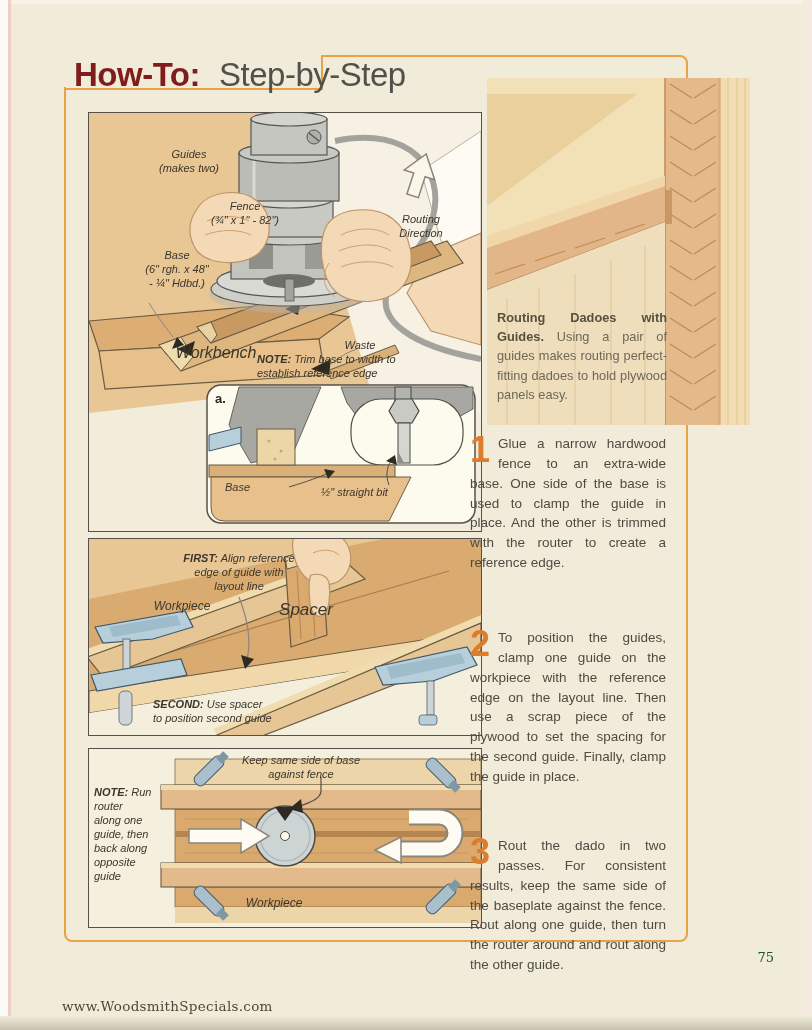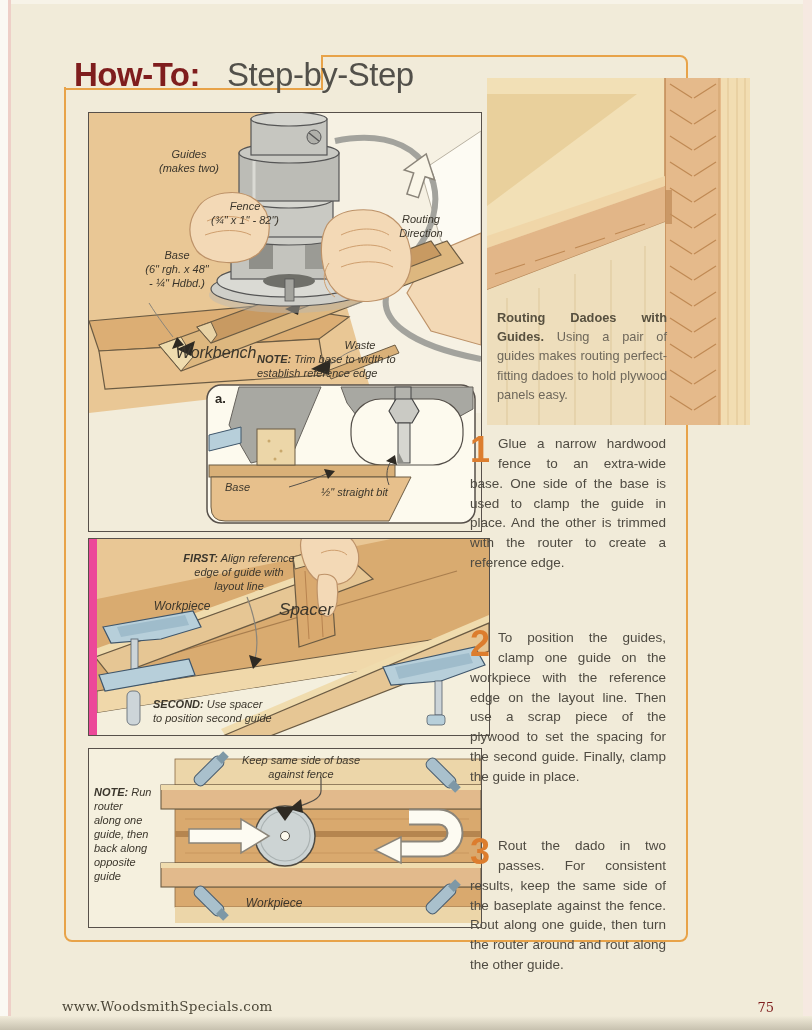--- a/index.html
+++ b/index.html
@@ -8,53 +8,53 @@
   
   .edge-left-white{position:absolute;left:0;top:0;width:8px;height:1030px;background:#fbf9f3;}
   .edge-left-pink{position:absolute;left:8px;top:0;width:3px;height:1030px;background:#eecfc7;}
   .edge-right{position:absolute;right:0;top:0;width:9px;height:1030px;background:#f6e9e1;}
   .edge-top{position:absolute;left:0;top:0;width:812px;height:4px;background:#f7f3e8;}
   .edge-bottom{position:absolute;left:0;bottom:0;width:812px;height:14px;
                background:linear-gradient(#f1ebd9,#c7c1af);}
   
   .hdr{position:absolute;left:74px;top:56px;font-size:33px;letter-spacing:-0.5px;white-space:nowrap;}
   .hdr-accent{font-weight:bold;color:#7f1d1d;}
-  .hdr-title{color:#52504a;margin-left:27px;}
+  .hdr-title{color:#52504a;margin-left:19px;}
   
   .frame{position:absolute;left:64px;top:55px;width:620px;height:883px;
          border:2px solid #e8a349;border-radius:8px;}
   .frame-notch-cover{position:absolute;left:58px;top:49px;width:263px;height:38px;background:#f1ebd9;}
   .frame-notch-h{position:absolute;left:64px;top:88px;width:259px;height:2px;background:#e8a349;}
   .frame-notch-v{position:absolute;left:321px;top:55px;width:2px;height:35px;background:#e8a349;}
   
-  .panel{position:absolute;border:1.5px solid #57504a;background:#ec4899;}
+  .panel{position:absolute;border:1.5px solid #57504a;background:#ffffff;}
   .panel svg{display:block;}
   #panel1{left:88px;top:112px;width:392px;height:418px;}
-  #panel2{left:88px;top:538px;width:392px;height:196px;padding-left:8px;}
+  #panel2{left:88px;top:538px;width:392px;height:196px;}
   #panel3{left:88px;top:748px;width:392px;height:178px;background:#a3a3a3;}
   .lbl{position:absolute;font-style:italic;font-size:11px;line-height:1.28;color:#3b362c;white-space:pre-line;}
   .lbl .ld{font-weight:bold;}
   .ctr{text-align:center;}
   .inset-letter{position:absolute;font-weight:bold;font-size:13px;color:#2e2a23;font-style:normal;}
   
   #photo{position:absolute;left:487px;top:78px;width:263px;height:347px;}
   .caption{position:absolute;left:10px;top:230px;width:170px;font-size:12.8px;line-height:1.5;
            color:#6e675a;text-align:justify;}
   .cap-lead{font-weight:bold;color:#57503f;}
   
   .step{position:absolute;left:470px;width:196px;}
   #step1{top:434px;} #step2{top:628px;} #step3{top:836px;}
   .step-text{margin:0;font-size:13.5px;line-height:1.47;color:#4f4b42;text-align:justify;}
   .step-num{float:left;font-weight:bold;font-size:36px;line-height:30px;color:#dc7d2e;
             padding:1px 8px 0 0;}
   
   .footer-site{position:absolute;left:62px;top:998px;font-family:"DejaVu Serif",serif;
                font-size:13.5px;color:#4d4839;letter-spacing:0.3px;}
-  .footer-page{position:absolute;right:38px;top:1000px;font-family:"DejaVu Serif",serif;
-               font-size:13px;color:#7f1d1d;}
+  .footer-page{position:absolute;right:38px;top:950px;font-family:"DejaVu Serif",serif;
+               font-size:13px;color:#14532d;}
 </style>
 </head>
 <body>
 
 <div id="page">
 
   <div class="frame"></div>
   <div class="frame-notch-cover"></div>
   <div class="frame-notch-h"></div>
   <div class="frame-notch-v"></div>

